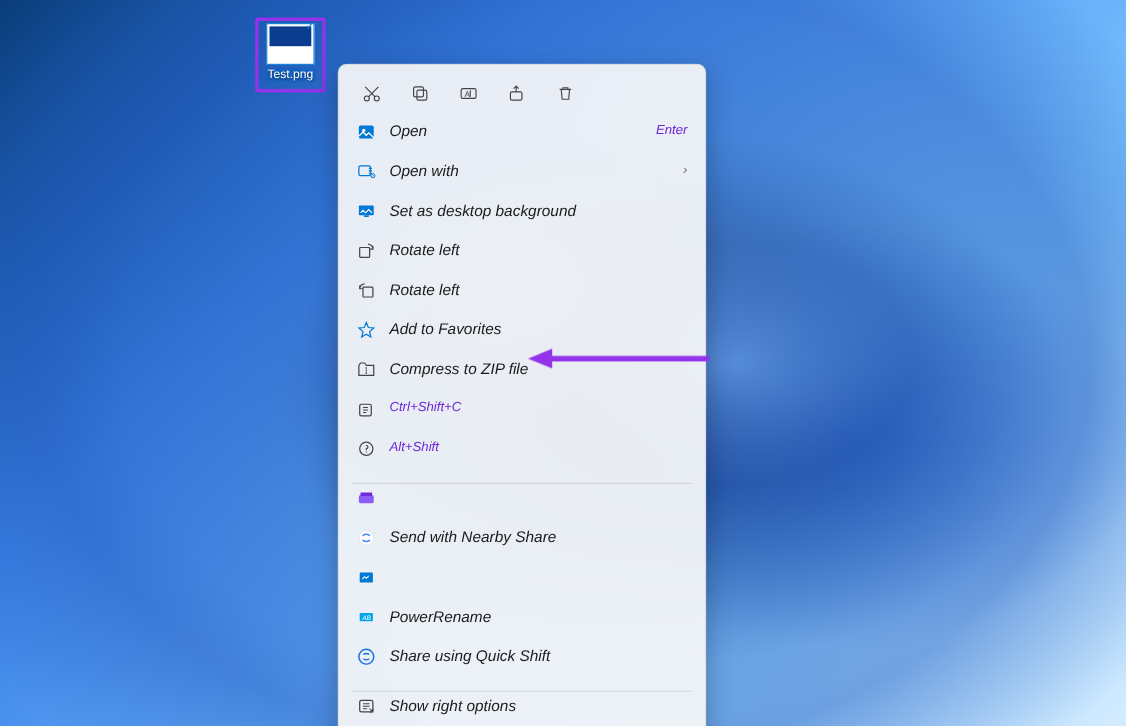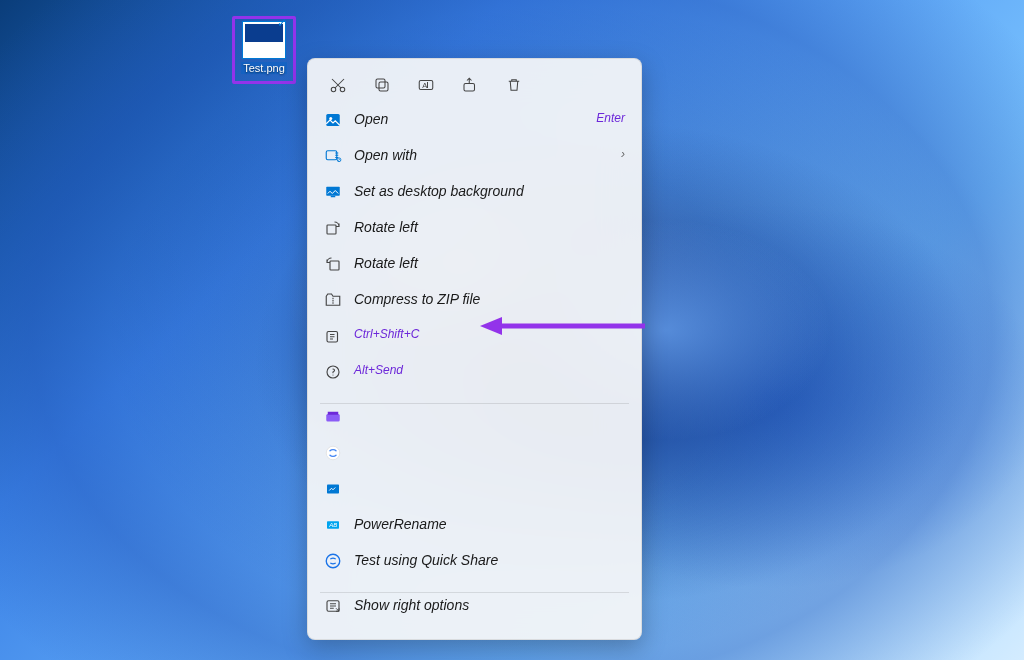--- a/index.html
+++ b/index.html
@@ -250,20 +250,28 @@
       <svg viewBox="0 0 24 24">
           <rect x="8" y="8" width="12" height="12" rx="1" fill="none" stroke="#444" stroke-width="1.5"></rect>
           <path d="M10 4 a6 6 0 0 0 -6 6 M4 6l0 4 4 0" fill="none" stroke="#444" stroke-width="1.5"></path>
         </svg>
     </span>
     <span class="mi-label">Rotate left</span>
   </div>
   <div class="menu-item">
     <span class="mi-icon">
       <svg viewBox="0 0 24 24">
+          <path d="M12 3l2.5 6 6.5.5-5 4.5 1.5 6.5L12 17l-5.5 3.5L8 14 3 9.5l6.5-.5z" fill="none" stroke="#0078d4" stroke-width="1.5"></path>
+        </svg>
+    </span>
+    <span class="mi-label">Add to Favorites</span>
+  </div>
+  <div class="menu-item">
+    <span class="mi-icon">
+      <svg viewBox="0 0 24 24">
           <path d="M3 7l2-3h5l2 3h9v12H3z" fill="none" stroke="#444" stroke-width="1.5"></path>
           <line x1="12" y1="9" x2="12" y2="17" stroke="#444" stroke-width="1.5" stroke-dasharray="2 1"></line>
         </svg>
     </span>
     <span class="mi-label">Compress to ZIP file</span>
   </div>
   <div class="menu-item">
     <span class="mi-icon">
       <svg viewBox="0 0 24 24">
           <rect x="4" y="6" width="14" height="14" rx="2" fill="none" stroke="#444" stroke-width="1.5"></rect>
@@ -272,40 +280,41 @@
     </span>
     <span class="mi-shortcut">Ctrl+Shift+C</span>
   </div>
   <div class="menu-item">
     <span class="mi-icon">
       <svg viewBox="0 0 24 24">
           <circle cx="12" cy="12" r="8" fill="none" stroke="#444" stroke-width="1.5"></circle>
           <path d="M12 8a2 2 0 0 1 2 2c0 1-1 1.5-2 2v1 M12 16h0" stroke="#444" stroke-width="1.5" fill="none" stroke-linecap="round"></path>
         </svg>
     </span>
-    <span class="mi-shortcut">Alt+Send</span>
+    <span class="mi-shortcut">Alt+Shift</span>
   </div>
 
   <div class="separator"></div>
 
   <div class="menu-item">
     <span class="mi-icon">
       <svg viewBox="0 0 24 24">
           <rect x="3" y="8" width="18" height="10" rx="2" fill="#8b5cf6"></rect>
           <rect x="5" y="5" width="14" height="4" fill="#6d28d9"></rect>
         </svg>
     </span>
   </div>
   <div class="menu-item">
     <span class="mi-icon">
       <svg viewBox="0 0 24 24">
           <circle cx="12" cy="12" r="9" fill="#fff" stroke="#ddd"></circle>
           <path d="M8 9c2-2 6-2 8 0 M8 15c2 2 6 2 8 0" stroke="#4285f4" stroke-width="1.8" fill="none" stroke-linecap="round"></path>
         </svg>
     </span>
+    <span class="mi-label">Send with Nearby Share</span>
   </div>
   <div class="menu-item">
     <span class="mi-icon">
       <svg viewBox="0 0 24 24">
           <rect x="4" y="6" width="16" height="12" rx="1" fill="#0078d4"></rect>
           <path d="M7 14l3-3 2 2 3-3" stroke="#fff" fill="none" stroke-width="1.3"></path>
         </svg>
     </span>
   </div>
   <div class="menu-item">
@@ -317,21 +326,21 @@
     </span>
     <span class="mi-label">PowerRename</span>
   </div>
   <div class="menu-item">
     <span class="mi-icon">
       <svg viewBox="0 0 24 24">
           <circle cx="12" cy="12" r="9" fill="none" stroke="#1a73e8" stroke-width="1.8"></circle>
           <path d="M9 9c2-1 4-1 6 0 M9 15c2 1 4 1 6 0" stroke="#1a73e8" stroke-width="1.8" fill="none" stroke-linecap="round"></path>
         </svg>
     </span>
-    <span class="mi-label">Test using Quick Share</span>
+    <span class="mi-label">Share using Quick Shift</span>
   </div>
 
   <div class="separator"></div>
 
   <div class="menu-item">
     <span class="mi-icon">
       <svg viewBox="0 0 24 24">
           <rect x="4" y="5" width="16" height="14" rx="2" fill="none" stroke="#444" stroke-width="1.5"></rect>
           <path d="M8 9h8 M8 12h8 M8 15h5" stroke="#444" stroke-width="1.3"></path>
           <path d="M16 15l4 4 M20 15v4h-4" stroke="#444" stroke-width="1.3" fill="none"></path>

